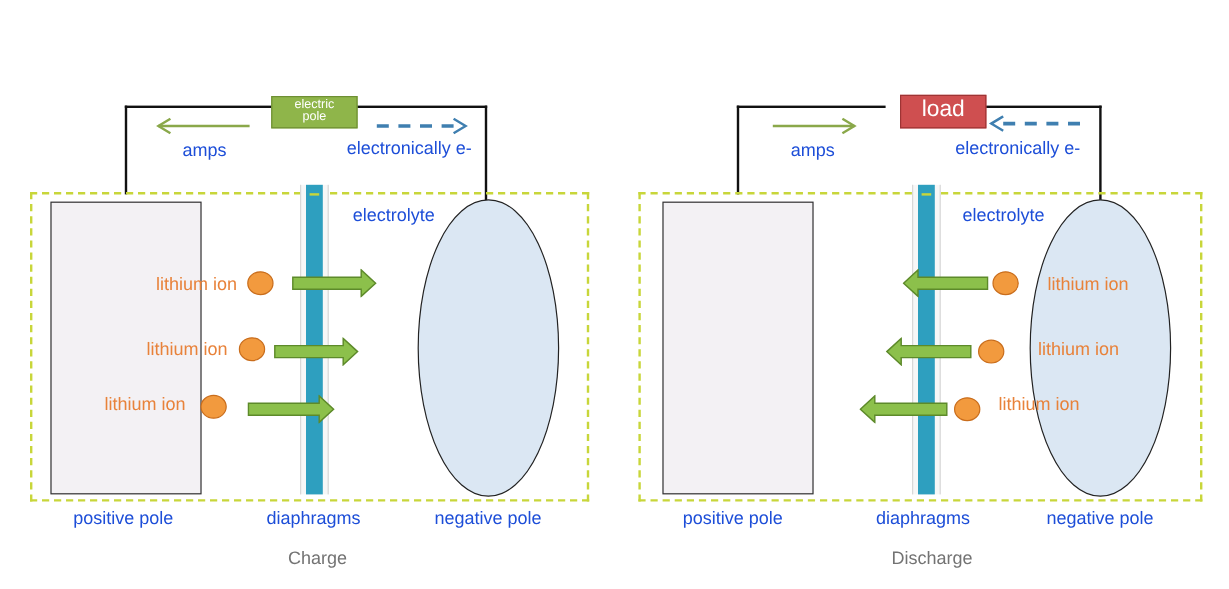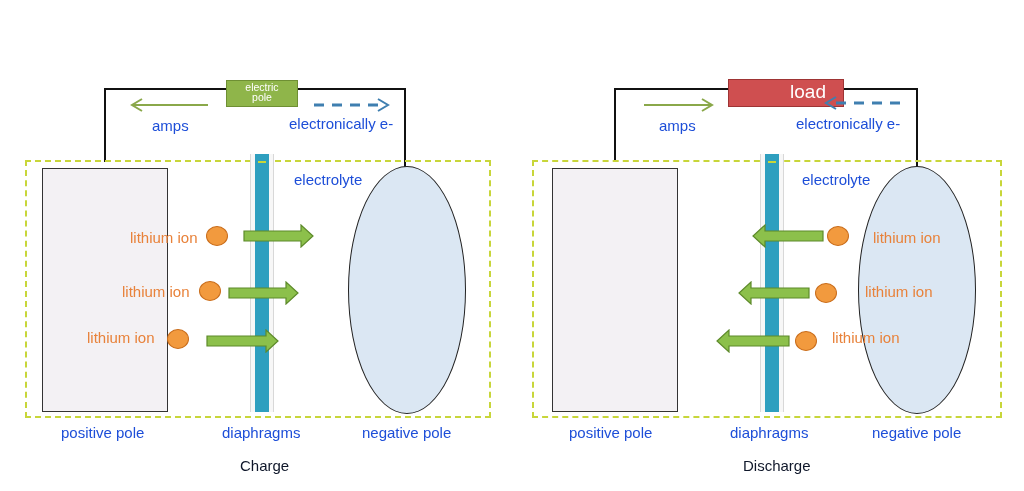--- a/index.html
+++ b/index.html
@@ -9,21 +9,21 @@
   .box-dash { position:absolute; border:2px dashed #c8d63a; }
   .pos-pole { position:absolute; background:#f3f1f4; border:1.5px solid #333; }
   .neg-pole { position:absolute; background:#dbe7f3; border:1.5px solid #222; border-radius:50%; }
   .sep-outer { position:absolute; background:#f7f7f7; border-left:1px solid #d8d8d8; border-right:1px solid #d8d8d8; }
   .sep { position:absolute; background:#2e9fbf; }
   .sep-mark { position:absolute; background:#c8d63a; height:2px; }
   .label { position:absolute; font-size:15px; color:#1d4ed8; white-space:nowrap; }
   .ion-label { position:absolute; font-size:15px; color:#e8823a; white-space:nowrap; }
   .ion { position:absolute; width:20px; height:18px; border-radius:50%; background:#f29a3e; border:1.5px solid #c96d1c; }
   .arrow { position:absolute; }
-  .title { position:absolute; font-size:15px; color:#0f172a; white-space:nowrap; }
+  .title { position:absolute; font-size:15px; color:#737373; white-space:nowrap; }
   .source-box { position:absolute; text-align:center; color:#fff; }
   .src-power { background:#8fb54a; border:1.5px solid #6e8f33; font-size:10.5px; line-height:10px; padding-top:1px; }
   .src-load { background:#cf4f50; border:1.5px solid #9e3434; font-size:19px; line-height:24px; }
 </style>
 </head>
 <body>
 
 <div class="panel" style="left:0;">
 
   <div class="wire" style="left:104px;top:88px;width:124px;height:2px;"></div>
@@ -83,21 +83,21 @@
   <div class="title" style="left:240px;top:457px;">Charge</div>
 </div>
 
 <div class="panel" style="left:512px;">
 
   <div class="wire" style="left:102px;top:88px;width:124px;height:2px;"></div>
   <div class="wire" style="left:294px;top:88px;width:112px;height:2px;"></div>
   <div class="wire" style="left:102px;top:88px;width:2px;height:74px;"></div>
   <div class="wire" style="left:404px;top:88px;width:2px;height:80px;"></div>
 
-  <div class="source-box src-load" style="left:216px;top:79px;width:70px;height:26px;padding-left:44px;">
+  <div class="source-box src-load" style="left:238px;top:79px;width:70px;height:26px;">
     <span>load</span>
   </div>
 
   <svg class="arrow" style="left:130px;top:98px;" width="74" height="14">
     <line x1="2" y1="7" x2="70" y2="7" stroke="#8aa84a" stroke-width="2"></line>
     <polyline points="60,1 70,7 60,13" fill="none" stroke="#8aa84a" stroke-width="2"></polyline>
   </svg>
   <div class="label" style="left:147px;top:117px;">amps</div>
 
   <svg class="arrow" style="left:312px;top:96px;" width="80" height="14">

